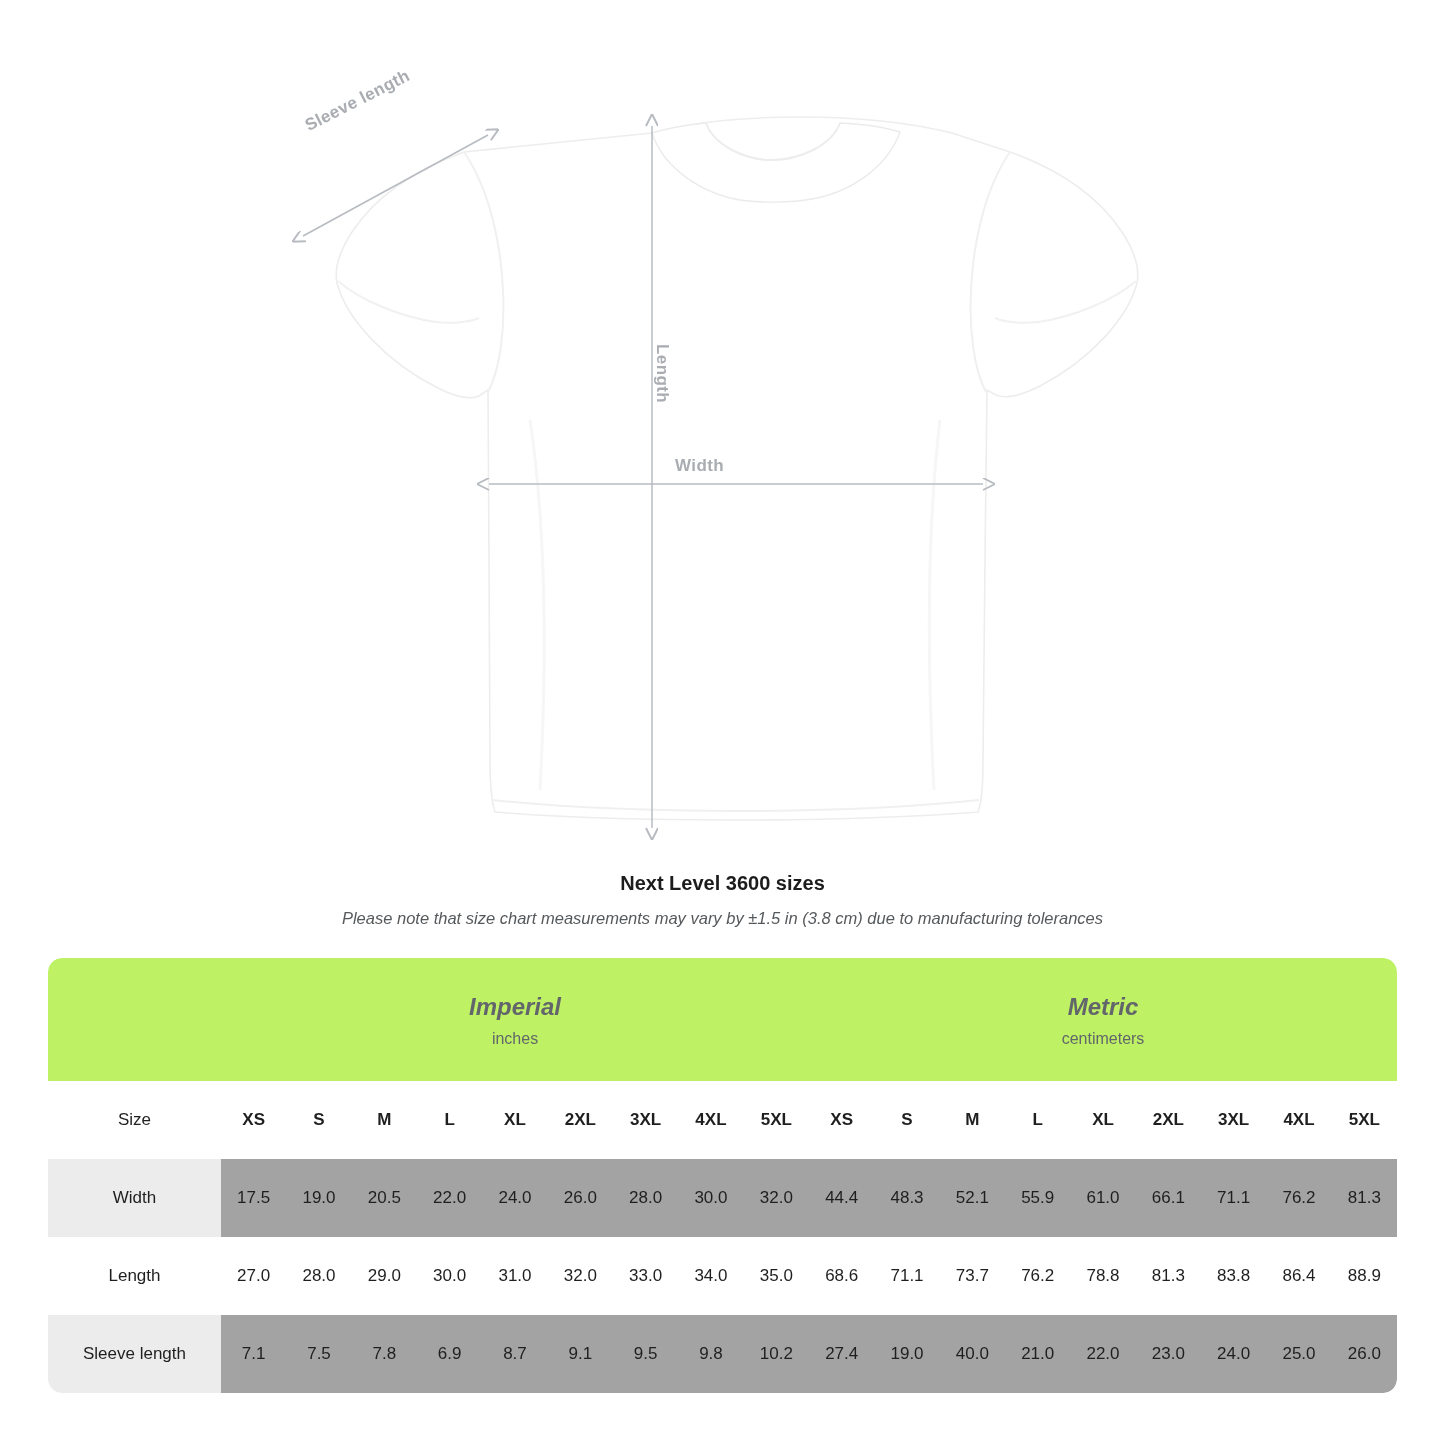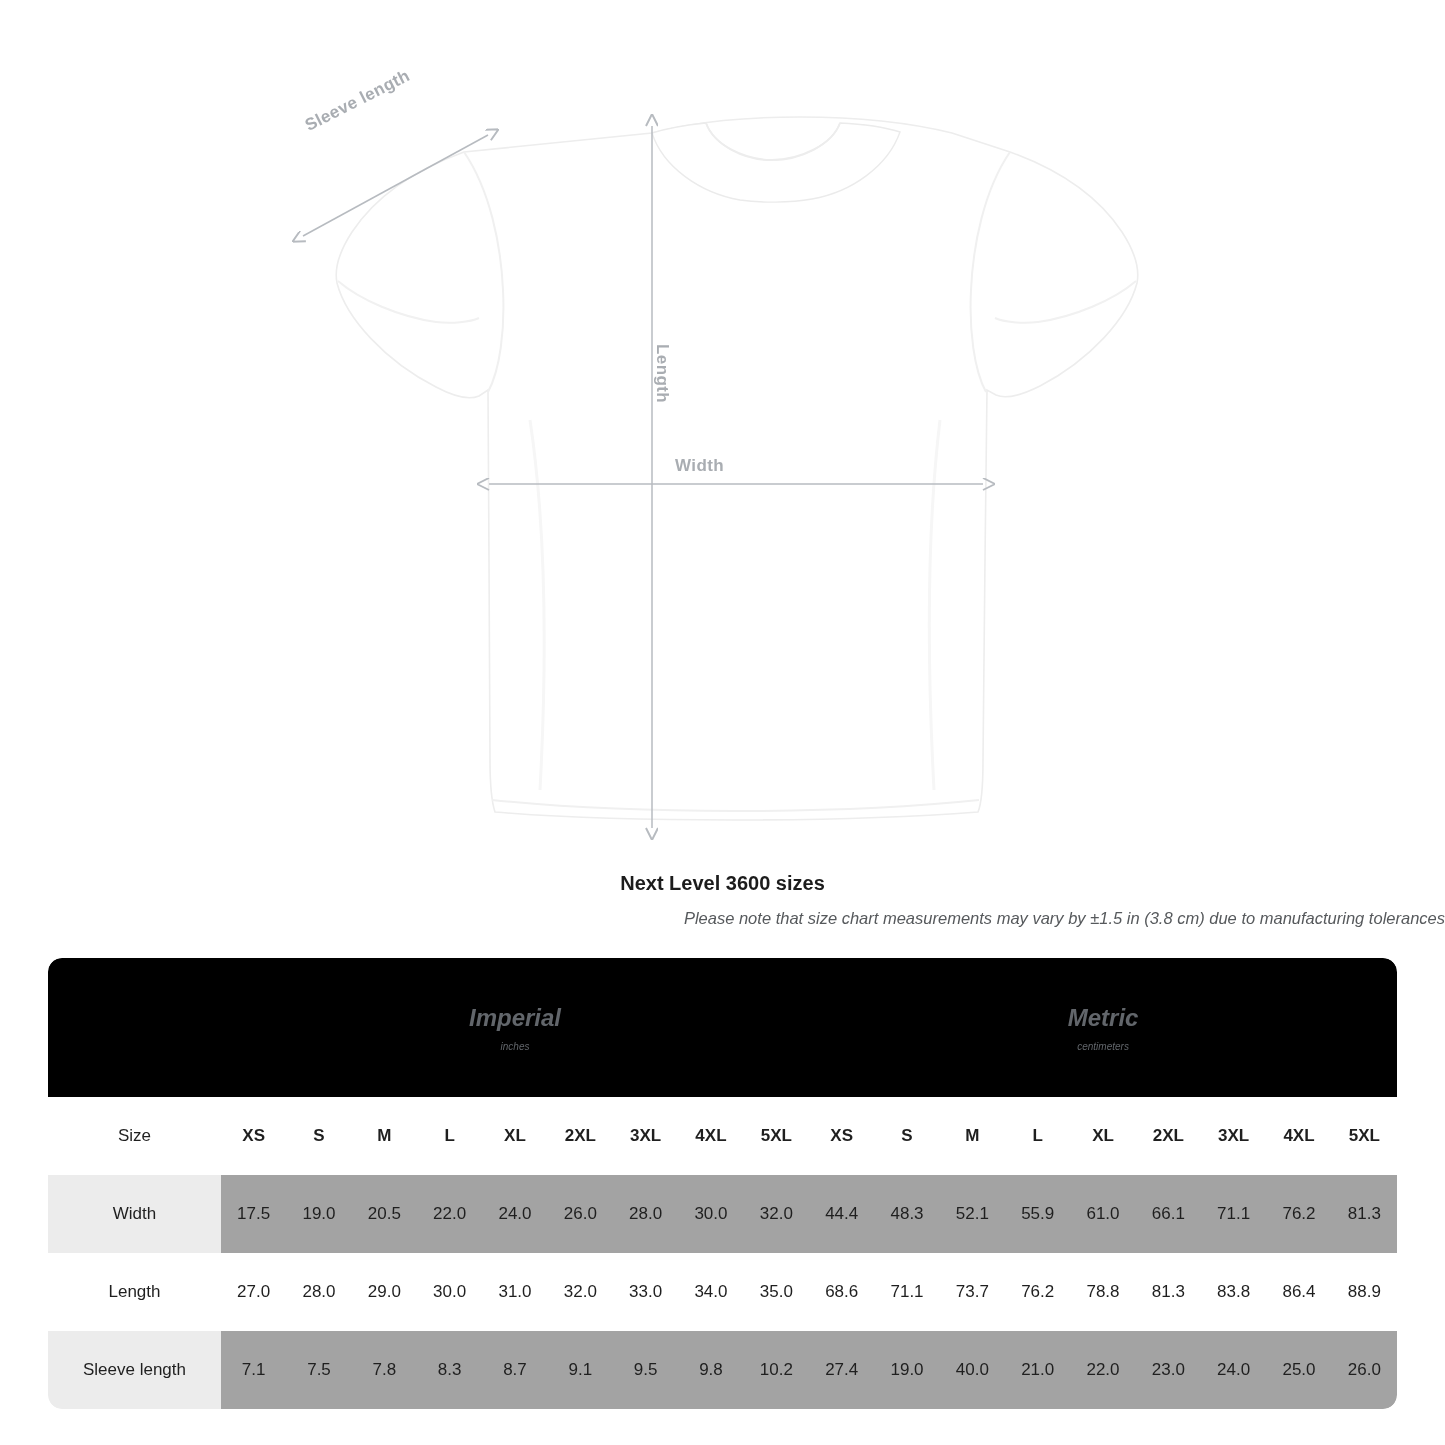--- a/index.html
+++ b/index.html
@@ -68,21 +68,20 @@
     font-size: 20px;
     font-weight: bold;
     color: #1c1c1c;
     margin: 0 0 14px 0;
   }
   .chart-note {
     font-size: 16.5px;
     font-style: italic;
     color: #56595c;
     margin: 0;
-    text-align: right;
   }
 
   
   .table-wrap {
     margin: 30px 48px 0 48px;
     border-radius: 14px;
     overflow: hidden;
   }
   table.size-table {
     width: 1349px;
@@ -94,34 +93,33 @@
     text-align: center;
     vertical-align: middle;
     font-size: 17px;
     color: #1f1f1f;
     font-weight: normal;
     padding: 0;
   }
 
   
   .unit-row td {
-    background: #000000;
-    height: 139px;
+    background: #bef264;
+    height: 123px;
     border: none;
   }
   .unit-name {
     font-size: 24px;
     font-style: italic;
     font-weight: bold;
     color: #62666b;
     line-height: 1.25;
   }
   .unit-sub {
-    font-size: 10px;
-    font-style: italic;
+    font-size: 16px;
     color: #62666b;
     margin-top: 8px;
   }
 
   .row-head-cell {
     background: #ffffff;
     font-weight: bold;
     font-size: 17px;
     color: #1f1f1f;
     height: 78px;
@@ -314,21 +312,21 @@
           <td>83.8</td>
           <td>86.4</td>
           <td>88.9</td>
         </tr>
 
         <tr class="size-row row-alt">
           <td class="row-head-cell shaded rounded-bl">Sleeve length</td>
           <td>7.1</td>
           <td>7.5</td>
           <td>7.8</td>
-          <td>8.3</td>
+          <td>6.9</td>
           <td>8.7</td>
           <td>9.1</td>
           <td>9.5</td>
           <td>9.8</td>
           <td>10.2</td>
           <td>27.4</td>
           <td>19.0</td>
           <td>40.0</td>
           <td>21.0</td>
           <td>22.0</td>

